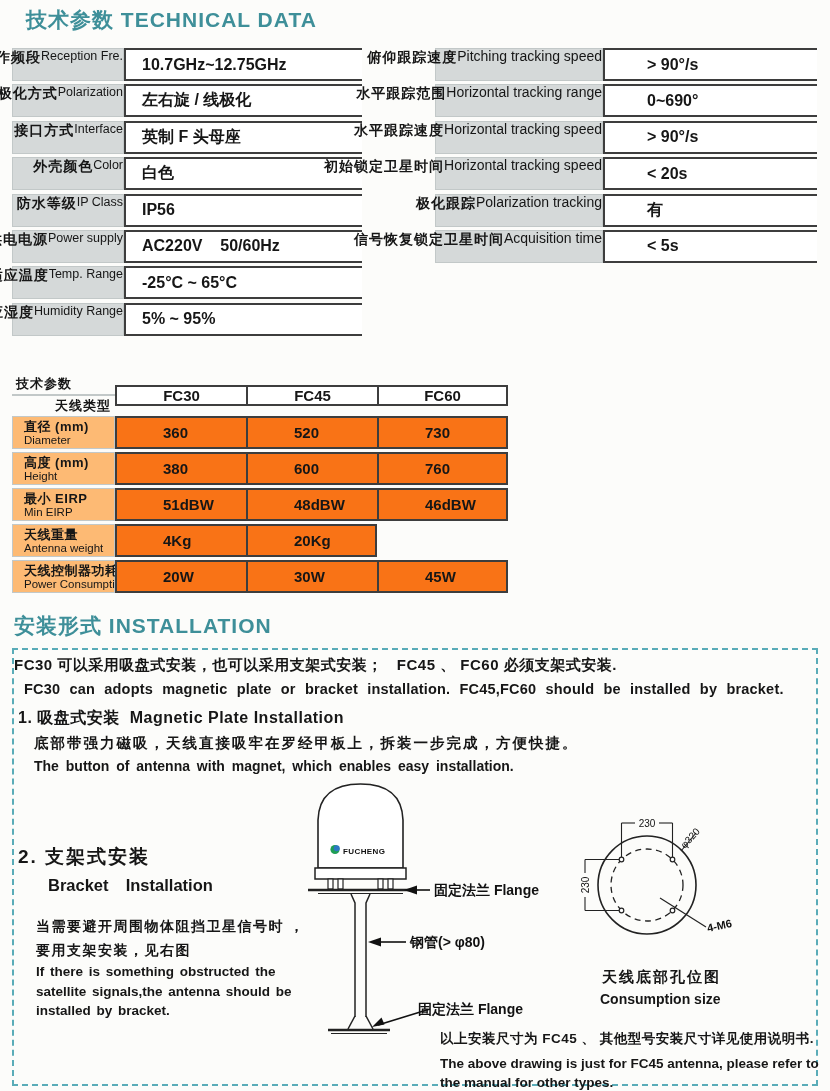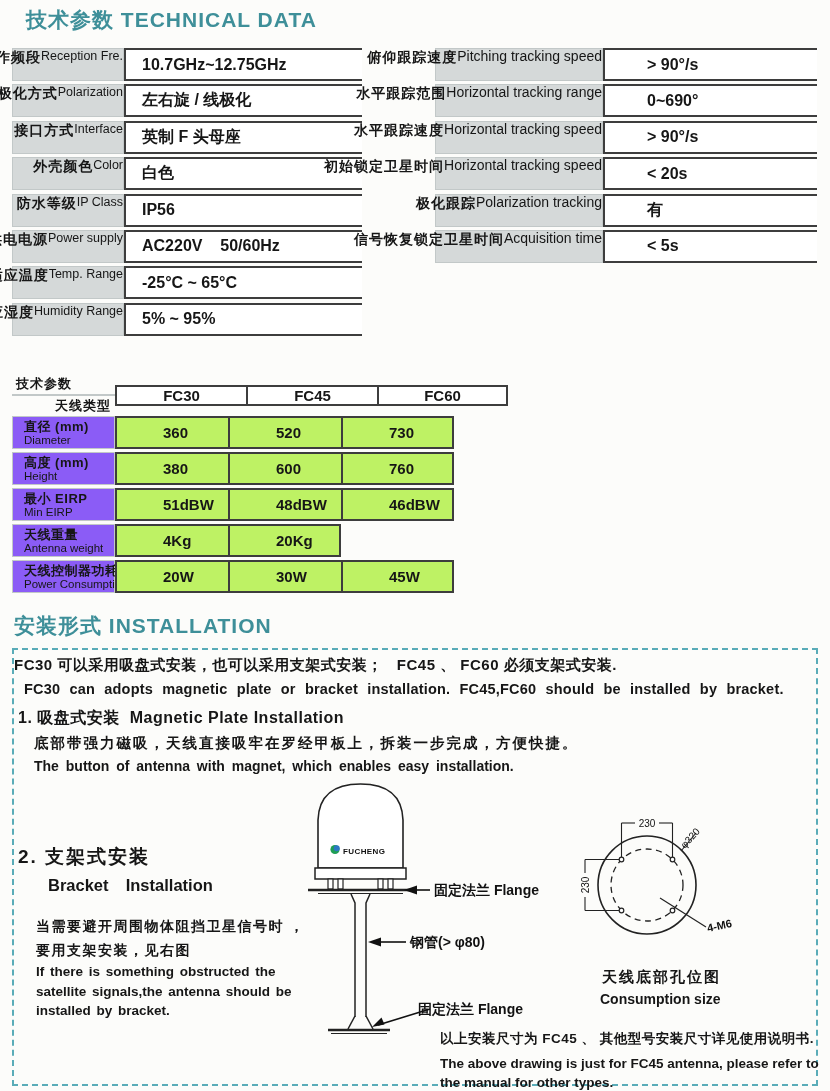--- a/index.html
+++ b/index.html
@@ -23,24 +23,24 @@
 
   
   .model{position:absolute;left:12px;top:377px;display:flex;flex-direction:column;gap:3px;}
   .model .mrow{display:flex;}
   .model .corner{width:103px;background:#d5d9d9;border:1px solid #c2c8c8;box-sizing:border-box;position:relative;}
   .model .corner .top-lab{position:absolute;right:3px;top:2px;font-size:13px;font-weight:bold;letter-spacing:1px;}
   .model .corner .bot-lab{position:absolute;left:3px;bottom:2px;font-size:13px;font-weight:bold;letter-spacing:1px;}
   .model .corner svg{position:absolute;inset:0;width:100%;height:100%;}
   .model .hcell{width:131px;background:#fff;border-top:2px solid #3d3d3d;border-bottom:2px solid #3d3d3d;border-left:2px solid #3d3d3d;box-sizing:border-box;display:flex;align-items:center;justify-content:center;font-size:15px;font-weight:bold;}
   .model .hcell.last,.model .dcell.last{border-right:2px solid #3d3d3d;}
-  .model .mlab{width:103px;background:#8b5cf6;border:1px solid #c2c8c8;box-sizing:border-box;display:flex;flex-direction:column;justify-content:center;padding-left:11px;}
+  .model .mlab{width:103px;background:#fdba74;border:1px solid #c2c8c8;box-sizing:border-box;display:flex;flex-direction:column;justify-content:center;padding-left:11px;}
   .model .mlab .cn{font-size:13px;font-weight:bold;letter-spacing:.5px;line-height:15px;white-space:nowrap;}
   .model .mlab .en{font-size:11.5px;line-height:13px;white-space:nowrap;}
-  .model .dcell{width:113px;background:#bef264;border-top:2px solid #3d3d3d;border-bottom:2px solid #3d3d3d;border-left:2px solid #3d3d3d;box-sizing:border-box;display:flex;align-items:center;padding-left:46px;font-size:15px;font-weight:bold;}
+  .model .dcell{width:131px;background:#f97316;border-top:2px solid #3d3d3d;border-bottom:2px solid #3d3d3d;border-left:2px solid #3d3d3d;box-sizing:border-box;display:flex;align-items:center;padding-left:46px;font-size:15px;font-weight:bold;}
   .model .mrow.head{height:36px;align-items:center;}
   .model .mrow.data{height:33px;}
 
   
   .dash-box{position:absolute;left:12px;top:648px;width:806px;height:438px;border:2px dashed #5aacb8;box-sizing:border-box;}
   .dash-box .abs{position:absolute;}
   .t-intro-cn{font-size:15px;font-weight:bold;white-space:pre;letter-spacing:.5px;}
   .t-intro-en{font-size:14.5px;font-weight:bold;word-spacing:5px;letter-spacing:.2px;white-space:pre;}
   .t-h1{font-size:16px;font-weight:bold;letter-spacing:.5px;white-space:pre;}
   .t-desc-cn{font-size:14.5px;font-weight:bold;letter-spacing:2px;white-space:pre;}

